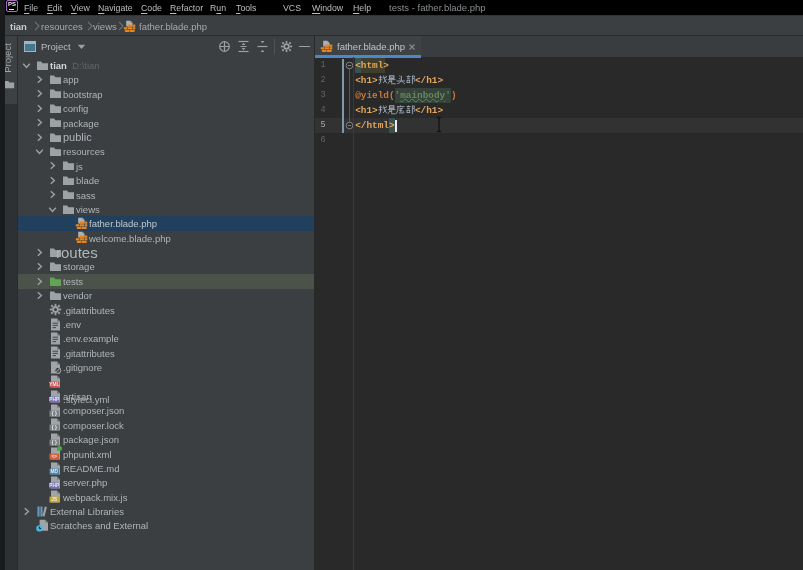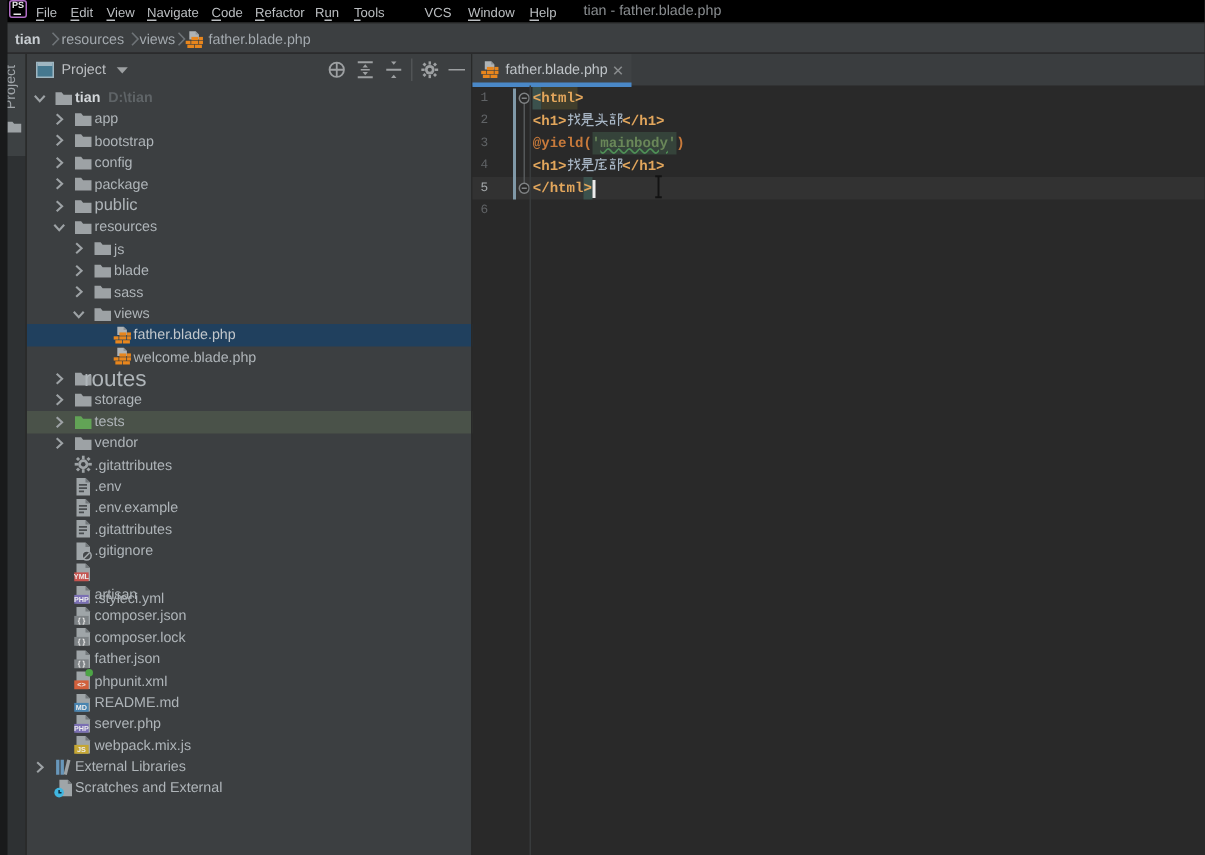--- a/index.html
+++ b/index.html
@@ -11,21 +11,21 @@
 <span style="position:absolute;left:47px;top:1px;height:14px;line-height:14px"><u style="text-decoration-thickness:1px;text-underline-offset:2px">E</u>dit</span>
 <span style="position:absolute;left:71px;top:1px;height:14px;line-height:14px"><u style="text-decoration-thickness:1px;text-underline-offset:2px">V</u>iew</span>
 <span style="position:absolute;left:98px;top:1px;height:14px;line-height:14px"><u style="text-decoration-thickness:1px;text-underline-offset:2px">N</u>avigate</span>
 <span style="position:absolute;left:141px;top:1px;height:14px;line-height:14px"><u style="text-decoration-thickness:1px;text-underline-offset:2px">C</u>ode</span>
 <span style="position:absolute;left:170px;top:1px;height:14px;line-height:14px"><u style="text-decoration-thickness:1px;text-underline-offset:2px">R</u>efactor</span>
 <span style="position:absolute;left:210px;top:1px;height:14px;line-height:14px">R<u style="text-decoration-thickness:1px;text-underline-offset:2px">u</u>n</span>
 <span style="position:absolute;left:236px;top:1px;height:14px;line-height:14px"><u style="text-decoration-thickness:1px;text-underline-offset:2px">T</u>ools</span>
 <span style="position:absolute;left:283px;top:1px;height:14px;line-height:14px">VCS</span>
 <span style="position:absolute;left:312px;top:1px;height:14px;line-height:14px"><u style="text-decoration-thickness:1px;text-underline-offset:2px">W</u>indow</span>
 <span style="position:absolute;left:353px;top:1px;height:14px;line-height:14px"><u style="text-decoration-thickness:1px;text-underline-offset:2px">H</u>elp</span>
-<span style="position:absolute;left:389px;top:0px;height:15px;line-height:15px;color:#8A8E91;font-size:9.5px">tian - father.blade.php</span>
+<span style="position:absolute;left:389px;top:0px;height:15px;line-height:15px;color:#8A8E91;font-size:9.5px">tests - father.blade.php</span>
 </div>
 
 <div style="position:absolute;left:6px;top:0px;width:12px;height:12px;background:#000000;border:1px solid #B06CC4;border-radius:2px">
 <div style="position:absolute;left:1px;top:0px;font-size:6px;font-weight:bold;color:#E8E8E8;letter-spacing:0">PS</div>
 <div style="position:absolute;left:1.5px;top:7.5px;width:5px;height:1.5px;background:#E8E8E8"></div>
 </div>
 <div style="position:absolute;left:0;top:15px;width:803px;height:1px;background:#323435"></div>
 
 <div style="position:absolute;left:0;top:16px;width:803px;height:19px;background:#3C3F41"></div>
 <div style="position:absolute;left:0;top:35px;width:803px;height:1px;background:#2A2B2C"></div>
@@ -109,21 +109,21 @@
 <circle cx="6.5" cy="6.5" r="1.4" fill="#3C3F41"></circle>
   </svg>
 <div style="position:absolute;left:299px;top:45.5px;width:11px;height:1.6px;background:#9DA0A2"></div>
 
 <svg style="position:absolute;left:22px;top:61px" width="9" height="9" viewBox="0 0 9 9">
     <path d="M1.2 2.8 L4.5 6.4 L7.8 2.8" stroke="#9DA2A5" stroke-width="1.4" fill="none"></path>
   </svg>
 <svg style="position:absolute;left:35.5px;top:59px" width="13" height="13" viewBox="0 0 13 13">
 <path d="M1 2.5 h4.1 l1.3 1.7 h5.6 v6.8 h-11 z" fill="#9DA2A5"></path>
   </svg>
-<div style="position:absolute;left:50.0px;top:58px;height:15px;line-height:15px;font-size:9.5px;color:#AFB5B9;font-weight:bold;color:#D3D7DA;white-space:nowrap">tian<span style="color:#5F6467;font-weight:bold">&nbsp;&nbsp;D:\tian</span></div>
+<div style="position:absolute;left:50.0px;top:58px;height:15px;line-height:15px;font-size:9.5px;color:#AFB5B9;font-weight:bold;color:#D3D7DA;white-space:nowrap">tian<span style="color:#5F6467;font-weight:normal">&nbsp;&nbsp;D:\tian</span></div>
 <svg style="position:absolute;left:35px;top:75px" width="9" height="9" viewBox="0 0 9 9">
     <path d="M2.8 1.2 L6.4 4.5 L2.8 7.8" stroke="#9DA2A5" stroke-width="1.4" fill="none"></path>
   </svg>
 <svg style="position:absolute;left:48.5px;top:73px" width="13" height="13" viewBox="0 0 13 13">
 <path d="M1 2.5 h4.1 l1.3 1.7 h5.6 v6.8 h-11 z" fill="#9DA2A5"></path>
   </svg>
 <div style="position:absolute;left:63.0px;top:72px;height:15px;line-height:15px;font-size:9.5px;color:#AFB5B9;white-space:nowrap">app</div>
 <svg style="position:absolute;left:35px;top:89px" width="9" height="9" viewBox="0 0 9 9">
     <path d="M2.8 1.2 L6.4 4.5 L2.8 7.8" stroke="#9DA2A5" stroke-width="1.4" fill="none"></path>
   </svg>
@@ -324,21 +324,21 @@
     <rect x="0.5" y="6.6" width="9.6" height="5.9" fill="#7D8285"></rect>
     <text x="5.3" y="11.3" font-size="4.8" font-weight="bold" fill="#EDEDED" text-anchor="middle" font-family="Liberation Sans">{ }</text>
   </svg>
 <div style="position:absolute;left:63.0px;top:418px;height:15px;line-height:15px;font-size:9.5px;color:#AFB5B9;white-space:nowrap">composer.lock</div>
 <svg style="position:absolute;left:48.5px;top:433px" width="13" height="13" viewBox="0 0 13 13">
 <path d="M2 0.6 h6 l3 3 v8.8 h-9 z" fill="#9FA5A8"></path>
 <path d="M8 0.6 l3 3 h-3 z" fill="#73787B"></path>
     <rect x="0.5" y="6.6" width="9.6" height="5.9" fill="#7D8285"></rect>
     <text x="5.3" y="11.3" font-size="4.8" font-weight="bold" fill="#EDEDED" text-anchor="middle" font-family="Liberation Sans">{ }</text>
   </svg>
-<div style="position:absolute;left:63.0px;top:432px;height:15px;line-height:15px;font-size:9.5px;color:#AFB5B9;white-space:nowrap">father.json</div>
+<div style="position:absolute;left:63.0px;top:432px;height:15px;line-height:15px;font-size:9.5px;color:#AFB5B9;white-space:nowrap">package.json</div>
 <svg style="position:absolute;left:48.5px;top:447px" width="13" height="13" viewBox="0 0 13 13">
 <path d="M2 0.6 h6 l3 3 v8.8 h-9 z" fill="#9FA5A8"></path>
 <path d="M8 0.6 l3 3 h-3 z" fill="#73787B"></path>
     <rect x="0.5" y="6.6" width="9.6" height="5.9" fill="#D2603C"></rect>
     <text x="5.3" y="11.3" font-size="4.8" font-weight="bold" fill="#EDEDED" text-anchor="middle" font-family="Liberation Sans">&lt;&gt;</text>
   </svg>
 <div style="position:absolute;left:56.5px;top:446px;width:5px;height:5px;border-radius:50%;background:#4DA546"></div>
 <div style="position:absolute;left:63.0px;top:447px;height:15px;line-height:15px;font-size:9.5px;color:#AFB5B9;white-space:nowrap">phpunit.xml</div>
 <svg style="position:absolute;left:48.5px;top:462px" width="13" height="13" viewBox="0 0 13 13">
 <path d="M2 0.6 h6 l3 3 v8.8 h-9 z" fill="#9FA5A8"></path>

